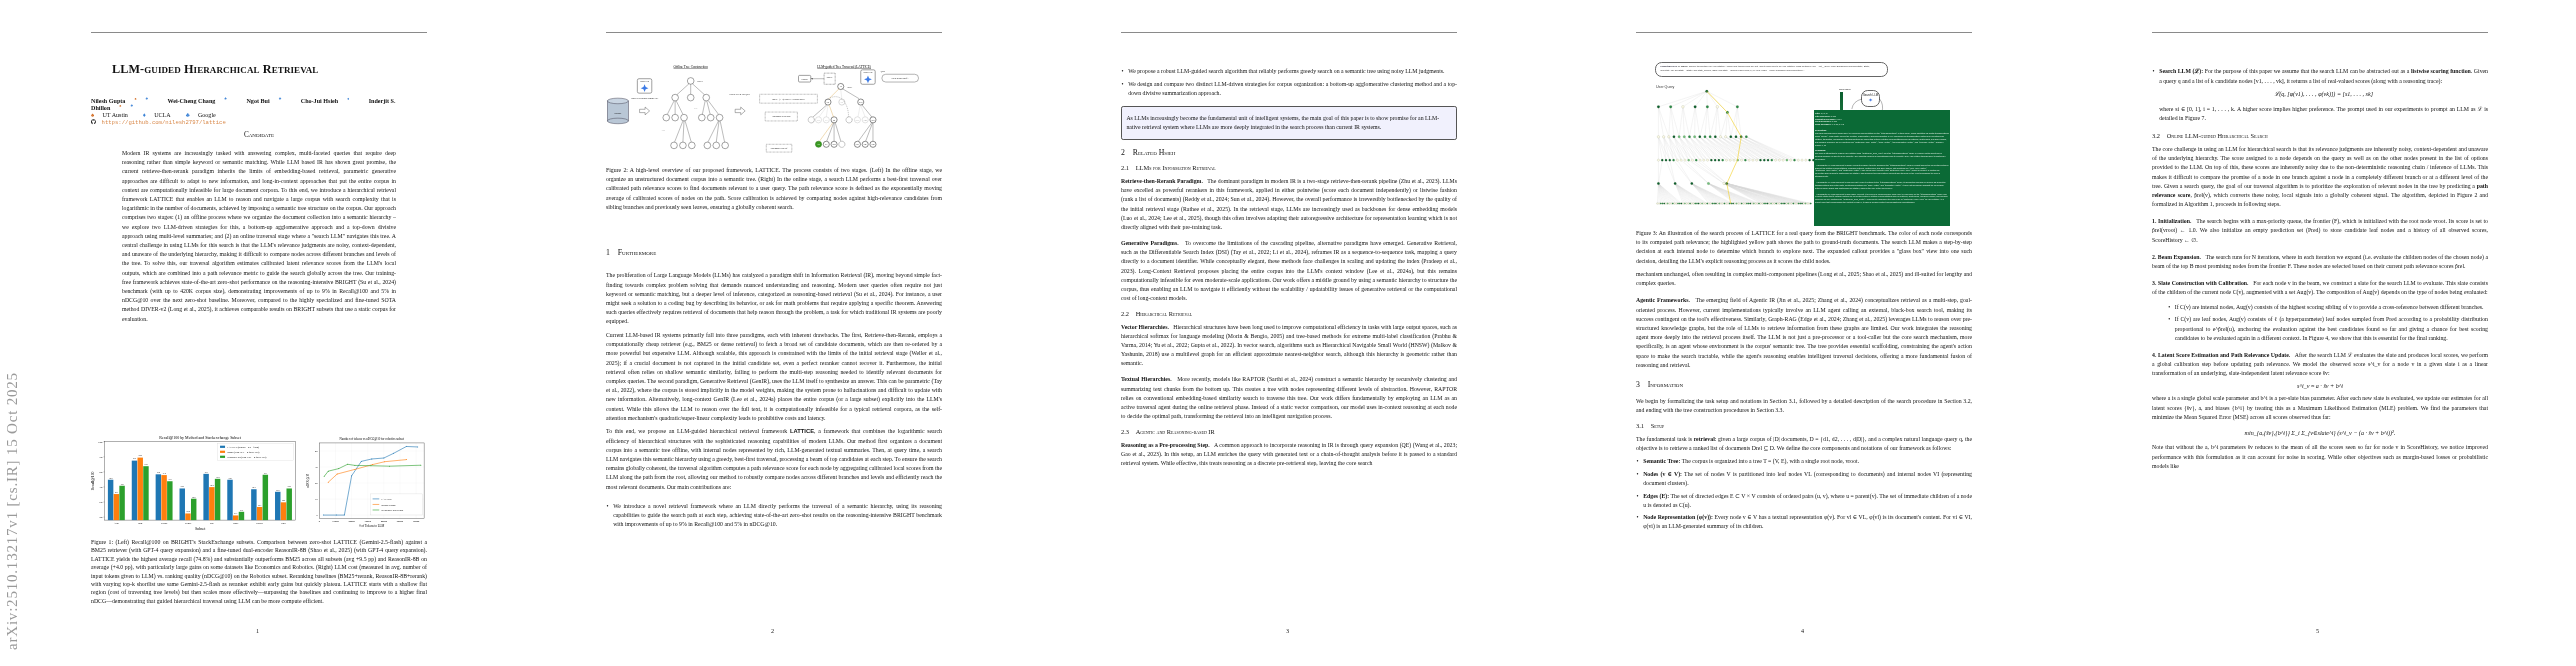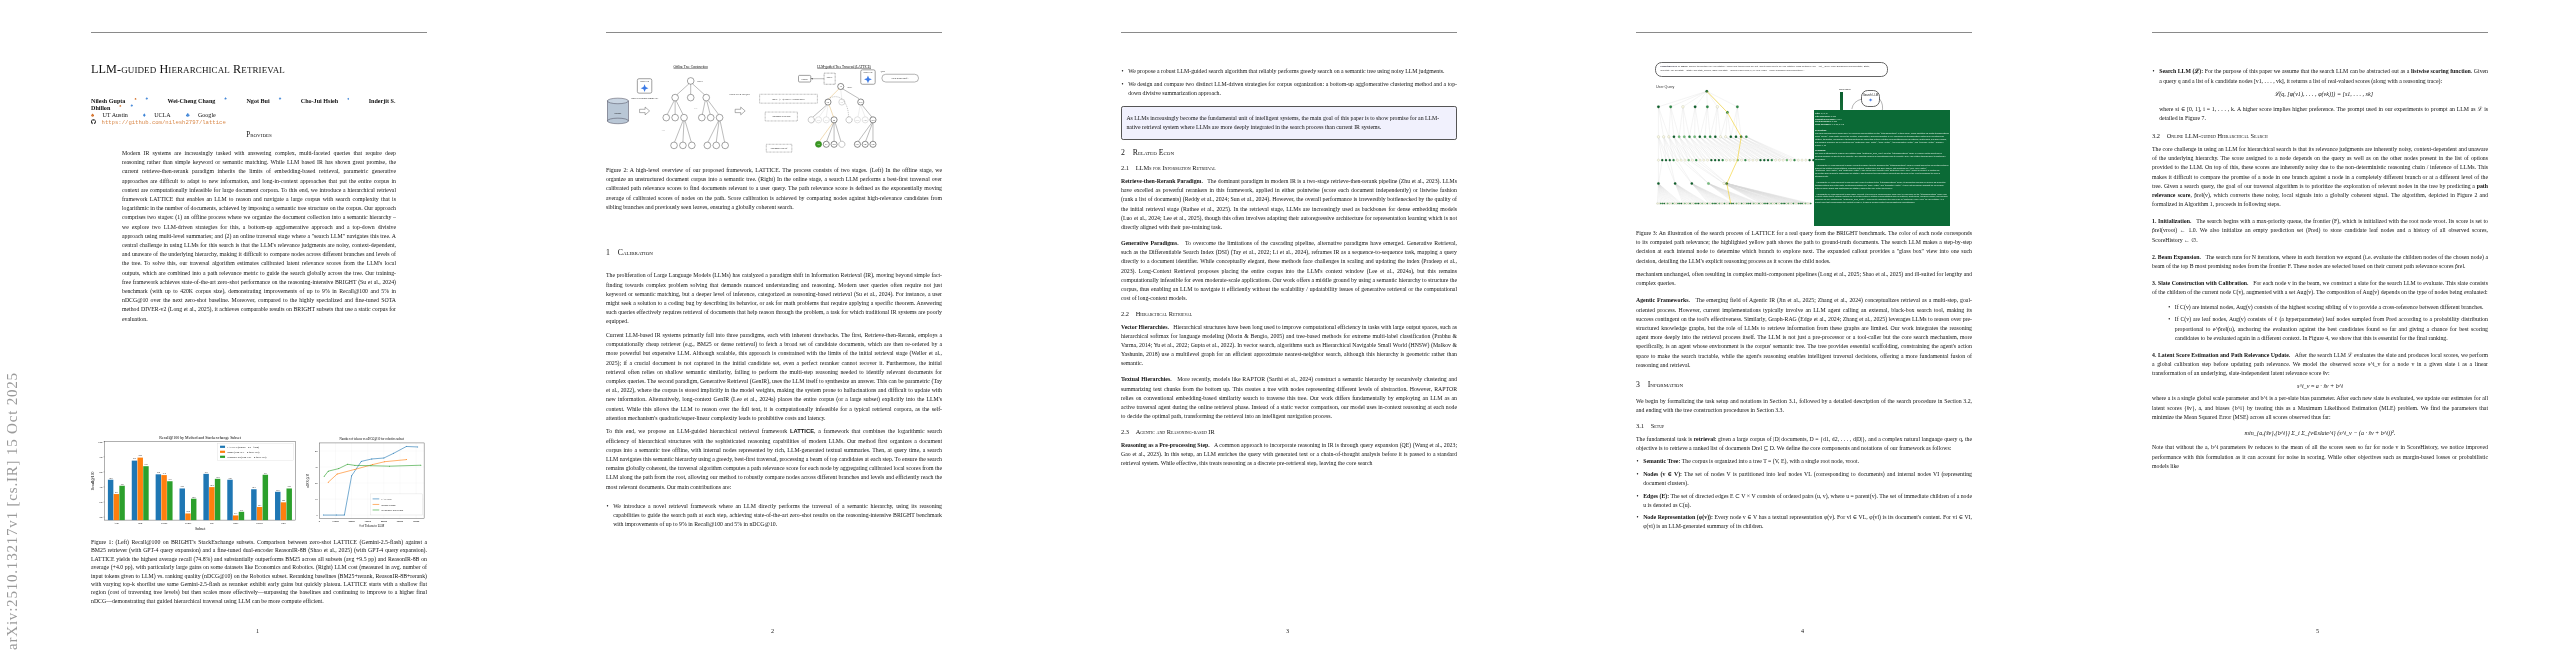--- a/index.html
+++ b/index.html
@@ -5,21 +5,21 @@
   * { box-sizing: border-box; margin: 0; padding: 0; }
   html, body { width: 2576px; height: 667px; background: #ffffff; overflow: hidden; }
   body { font-family: "Liberation Serif", "DejaVu Serif", serif; color: #111; }
   .strip { display: flex; width: 2576px; height: 667px; }
   .page { position: relative; width: 515px; height: 667px; background: #fff; overflow: hidden; }
   .hrule { position: absolute; left: 91px; width: 336px; top: 32px; height: 0.6px; background: #8a8a8a; }
   .col { position: absolute; left: 91px; width: 336px; }
   p.body { font-size: 5.8px; line-height: 9.2px; text-align: justify; margin-bottom: 4.4px; }
   .lattice { font-family: "Liberation Sans", "DejaVu Sans", sans-serif; }
   .pageno { position: absolute; top: 628px; left: 0; width: 515px; text-align: center; font-size: 6.1px; }
-  h1.title { font-size: 12.2px; font-weight: normal; font-variant: small-caps; letter-spacing: 0.1px; }
+  h1.title { font-size: 12.2px; font-weight: bold; font-variant: small-caps; letter-spacing: 0.1px; margin-left: 21px; }
   h2.sec { font-size: 7.8px; font-weight: normal; font-variant: small-caps; margin: 7.8px 0 7.8px 0; }
   h2.sec .num { margin-right: 7.8px; }
   h3.sub { font-size: 6.4px; font-weight: normal; font-variant: small-caps; margin: 6.7px 0 5.6px 0; }
   h3.sub .num { margin-right: 6.7px; }
   .runin { font-weight: bold; }
   ul.bul { list-style: none; margin: 4.4px 0; }
   ul.bul li { position: relative; padding-left: 7.2px; font-size: 5.8px; line-height: 9.2px; text-align: justify; margin-bottom: 3.3px; }
   ul.bul li::before { content: "•"; position: absolute; left: 0.6px; top: 0; }
   .cap { font-size: 5.8px; line-height: 8.4px; text-align: justify; }
   .eq { text-align: center; font-style: italic; font-size: 6.1px; margin: 4.4px 0 5.6px 0; }
@@ -64,21 +64,21 @@
         <span><span class="blue">♣</span> <span>Google</span></span>
       </div>
       <div class="repo">
         <svg width="5" height="5.6" viewBox="0 0 16 16" style="vertical-align:-0.6px;margin-right:2.2px">
             <path fill="#111" d="M8 0a8 8 0 0 0-2.5 15.6c.4 0 .5-.2.5-.4v-1.5c-2.2.5-2.7-1-2.7-1-.4-.9-.9-1.2-.9-1.2-.7-.5.1-.5.1-.5.8.1 1.2.8 1.2.8.7 1.3 1.9.9 2.3.7.1-.5.3-.9.5-1.1-1.8-.2-3.6-.9-3.6-4 0-.9.3-1.6.8-2.1-.1-.2-.4-1 .1-2.1 0 0 .7-.2 2.2.8a7.6 7.6 0 0 1 4 0c1.5-1 2.2-.8 2.2-.8.4 1.1.2 1.9.1 2.1.5.6.8 1.3.8 2.1 0 3.1-1.9 3.7-3.6 3.9.3.3.5.8.5 1.5v2.2c0 .2.1.5.6.4A8 8 0 0 0 8 0z"></path>
           </svg>
         <span>https://github.com/nilesh2797/lattice</span>
       </div>
     </div>
     <div class="col" style="top:131px;">
-      <div class="abstract-h" style="margin-top:0">Provides</div>
+      <div class="abstract-h" style="margin-top:0">Candidate</div>
       <p class="abstract">Modern IR systems are increasingly tasked with answering complex, multi-faceted queries that require deep reasoning rather than simple keyword or semantic matching. While LLM based IR has shown great promise, the current retrieve-then-rerank paradigm inherits the limits of embedding-based retrieval, parametric generative approaches are difficult to adapt to new information, and long-in-context approaches that put the entire corpus in context are computationally infeasible for large document corpora. To this end, we introduce a hierarchical retrieval framework LATTICE that enables an LLM to reason and navigate a large corpus with search complexity that is logarithmic in the number of documents, achieved by imposing a semantic tree structure on the corpus. Our approach comprises two stages: (1) an offline process where we organize the document collection into a semantic hierarchy – we explore two LLM-driven strategies for this, a bottom-up agglomerative approach and a top-down divisive approach using multi-level summaries; and (2) an online traversal stage where a "search LLM" navigates this tree. A central challenge in using LLMs for this search is that the LLM's relevance judgments are noisy, context-dependent, and unaware of the underlying hierarchy, making it difficult to compare nodes across different branches and levels of the tree. To solve this, our traversal algorithm estimates calibrated latent relevance scores from the LLM's local outputs, which are combined into a path relevance metric to guide the search globally across the tree. Our training-free framework achieves state-of-the-art zero-shot performance on the reasoning-intensive BRIGHT (Su et al., 2024) benchmark (with up to 420K corpus size), demonstrating improvements of up to 9% in Recall@100 and 5% in nDCG@10 over the next zero-shot baseline. Moreover, compared to the highly specialized and fine-tuned SOTA method DIVER-v2 (Long et al., 2025), it achieves comparable results on BRIGHT subsets that use a static corpus for evaluation.</p>
     </div>
 
     <div class="chart-wrap" style="left:89px; top:434px; width:211px; height:100px;">
       <svg id="barchart" width="211" height="100" viewBox="0 0 380 180">
           <text x="200" y="9" font-size="7.2" text-anchor="middle">Recall@100 by Method and Stackexchange Subset</text>
           <rect x="28" y="14" width="344" height="141" fill="none" stroke="#333" stroke-width="0.7"></rect>
           <line x1="26" x2="28" y1="149.57692307692307" y2="149.57692307692307" stroke="#333" stroke-width="0.5"></line>
           <text x="24" y="151.57692307692307" font-size="5.2" text-anchor="end">50</text>
           <line x1="26" x2="28" y1="122.46153846153845" y2="122.46153846153845" stroke="#333" stroke-width="0.5"></line>
@@ -381,40 +381,40 @@
           <line x1="484" y1="110" x2="484" y2="142" stroke="#333" stroke-width="0.6"></line>
           <path d="M398 71 C 420 50, 440 70, 440 98" fill="none" stroke="#555" stroke-dasharray="2,1.5" stroke-width="0.6"></path>
         </g>
         <text x="438" y="46" font-size="3.2" font-family="Liberation Sans, sans-serif">ROOT</text>
       </svg>
     </div>
     <div class="col" style="top:166px;">
       <p class="cap" style="line-height:9.2px"><span>Figure 2:</span> <span>A high-level overview of our proposed framework, LATTICE. The process consists of two stages. (Left) In the offline stage, we organize an unstructured document corpus into a semantic tree. (Right) In the online stage, a search LLM performs a best-first traversal over calibrated path relevance scores to find documents relevant to a user query. The path relevance score is defined as the exponentially moving average of calibrated scores of nodes on the path. Score calibration is achieved by comparing nodes against high-relevance candidates from sibling branches and previously seen leaves, ensuring a globally coherent search.</span></p>
     </div>
     <div class="col" style="top:240px;">
-      <h2 class="sec"><span class="num">1</span><span>Calibration</span></h2>
+      <h2 class="sec"><span class="num">1</span><span>Furthermore</span></h2>
       <p class="body" style="margin-top:14.5px">The proliferation of Large Language Models (LLMs) has catalyzed a paradigm shift in Information Retrieval (IR), moving beyond simple fact-finding towards complex problem solving that demands nuanced understanding and reasoning. Modern user queries often require not just keyword or semantic matching, but a deeper level of inference, categorized as reasoning-based retrieval (Su et al., 2024). For instance, a user might seek a solution to a coding bug by describing its behavior, or ask for math problems that require applying a specific theorem. Answering such queries effectively requires retrieval of documents that help reason through the problem, a task for which traditional IR systems are poorly equipped.</p>
       <p class="body">Current LLM-based IR systems primarily fall into three paradigms, each with inherent drawbacks. The first, Retrieve-then-Rerank, employs a computationally cheap retriever (e.g., BM25 or dense retrieval) to fetch a broad set of candidate documents, which are then re-ordered by a more powerful but expensive LLM. Although scalable, this approach is constrained with the limits of the initial retrieval stage (Weller et al., 2025); if a crucial document is not captured in the initial candidate set, even a perfect reranker cannot recover it. Furthermore, the initial retrieval often relies on shallow semantic similarity, failing to perform the multi-step reasoning needed to identify relevant documents for complex queries. The second paradigm, Generative Retrieval (GenIR), uses the LLM itself to synthesize an answer. This can be parametric (Tay et al., 2022), where the corpus is stored implicitly in the model weights, making the system prone to hallucinations and difficult to update with new information. Alternatively, long-context GenIR (Lee et al., 2024a) places the entire corpus (or a large subset) explicitly into the LLM's context. While this allows the LLM to reason over the full text, it is computationally infeasible for a typical retrieval corpora, as the self-attention mechanism's quadratic/super-linear complexity leads to prohibitive costs and latency.</p>
       <p class="body"><span>To this end, we propose an LLM-guided hierarchical retrieval framework </span><b class="lattice">LATTICE</b><span>, a framework that combines the logarithmic search efficiency of hierarchical structures with the sophisticated reasoning capabilities of modern LLMs. Our method first organizes a document corpus into a semantic tree offline, with internal nodes represented by rich, LLM-generated textual summaries. Then, at query time, a search LLM navigates this semantic hierarchy using a greedy, best-first traversal, processing a beam of top candidates at each step. To ensure the search remains globally coherent, the traversal algorithm computes a path relevance score for each node by aggregating calibrated local scores from the LLM along the path from the root, allowing our method to robustly compare nodes across different branches and levels and efficiently reach the most relevant documents. Our main contributions are:</span></p>
       <ul class="bul" style="margin-top:10px">
         <li>We introduce a novel retrieval framework where an LLM directly performs the traversal of a semantic hierarchy, using its reasoning capabilities to guide the search path at each step, achieving state-of-the-art zero-shot results on the reasoning-intensive BRIGHT benchmark with improvements of up to 9% in Recall@100 and 5% in nDCG@10.</li>
       </ul>
     </div>
     <div class="pageno">2</div>
   </div>
 
   <div class="page">
     <div class="hrule"></div>
     <div class="col" style="top:63px;">
       <ul class="bul">
         <li>We propose a robust LLM-guided search algorithm that reliably performs greedy search on a semantic tree using noisy LLM judgments.</li>
         <li>We design and compare two distinct LLM-driven strategies for corpus organization: a bottom-up agglomerative clustering method and a top-down divisive summarization approach.</li>
       </ul>
       <div class="callout-box">As LLMs increasingly become the fundamental unit of intelligent systems, the main goal of this paper is to show promise for an LLM-native retrieval system where LLMs are more deeply integrated in the search process than current IR systems.</div>
-      <h2 class="sec"><span class="num">2</span><span>Related Econ</span></h2>
+      <h2 class="sec"><span class="num">2</span><span>Related Hsieh</span></h2>
       <h3 class="sub"><span class="num">2.1</span><span>LLMs for Information Retrieval</span></h3>
       <p class="body"><span class="runin">Retrieve-then-Rerank Paradigm.</span>&nbsp;&nbsp; <span>The dominant paradigm in modern IR is a two-stage retrieve-then-rerank pipeline (Zhu et al., 2023). LLMs have excelled as powerful rerankers in this framework, applied in either pointwise (score each document independently) or listwise fashion (rank a list of documents) (Reddy et al., 2024; Sun et al., 2024). However, the overall performance is irreversibly bottlenecked by the quality of the initial retrieval stage (Rathee et al., 2025). In the retrieval stage, LLMs are increasingly used as backbones for dense embedding models (Luo et al., 2024; Lee et al., 2025), though this often involves adapting their autoregressive architecture for representation learning which is not directly aligned with their pre-training task.</span></p>
       <p class="body" style="margin-top:6.7px"><span class="runin">Generative Paradigms.</span>&nbsp;&nbsp; <span>To overcome the limitations of the cascading pipeline, alternative paradigms have emerged. Generative Retrieval, such as the Differentiable Search Index (DSI) (Tay et al., 2022; Li et al., 2024), reframes IR as a sequence-to-sequence task, mapping a query directly to a document identifier. While conceptually elegant, these methods face challenges in scaling and updating the index (Pradeep et al., 2023). Long-Context Retrieval proposes placing the entire corpus into the LLM's context window (Lee et al., 2024a), but this remains computationally infeasible for even moderate-scale applications. Our work offers a middle ground by using a semantic hierarchy to structure the corpus, thus enabling an LLM to navigate it efficiently without the scalability / updatability issues of generative retrieval or the computational cost of long-context models.</span></p>
       <h3 class="sub"><span class="num">2.2</span><span>Hierarchical Retrieval</span></h3>
       <p class="body"><span class="runin">Vector Hierarchies.</span>&nbsp;&nbsp; <span>Hierarchical structures have been long used to improve computational efficiency in tasks with large output spaces, such as hierarchical softmax for language modeling (Morin &amp; Bengio, 2005) and tree-based methods for extreme multi-label classification (Prabhu &amp; Varma, 2014; Yu et al., 2022; Gupta et al., 2022). In vector search, algorithms such as Hierarchical Navigable Small World (HNSW) (Malkov &amp; Yashunin, 2018) use a multilevel graph for an efficient approximate nearest-neighbor search, although this hierarchy is geometric rather than semantic.</span></p>
       <p class="body" style="margin-top:6.7px"><span class="runin">Textual Hierarchies.</span>&nbsp;&nbsp; <span>More recently, models like RAPTOR (Sarthi et al., 2024) construct a semantic hierarchy by recursively clustering and summarizing text chunks from the bottom up. This creates a tree with nodes representing different levels of abstraction. However, RAPTOR relies on conventional embedding-based similarity search to traverse this tree. Our work differs fundamentally by employing an LLM as an active traversal agent during the online retrieval phase. Instead of a static vector comparison, our model uses in-context reasoning at each node to decide the optimal path, transforming the retrieval into an intelligent navigation process.</span></p>
       <h3 class="sub"><span class="num">2.3</span><span>Agentic and Reasoning-based IR</span></h3>
       <p class="body"><span class="runin">Reasoning as a Pre-processing Step.</span>&nbsp;&nbsp; <span>A common approach to incorporate reasoning in IR is through query expansion (QE) (Wang et al., 2023; Gao et al., 2023). In this setup, an LLM enriches the query with generated text or a chain-of-thought analysis before it is passed to a standard retrieval system. While effective, this treats reasoning as a discrete pre-retrieval step, leaving the core search</span></p>
     </div>
     <div class="pageno">3</div>

